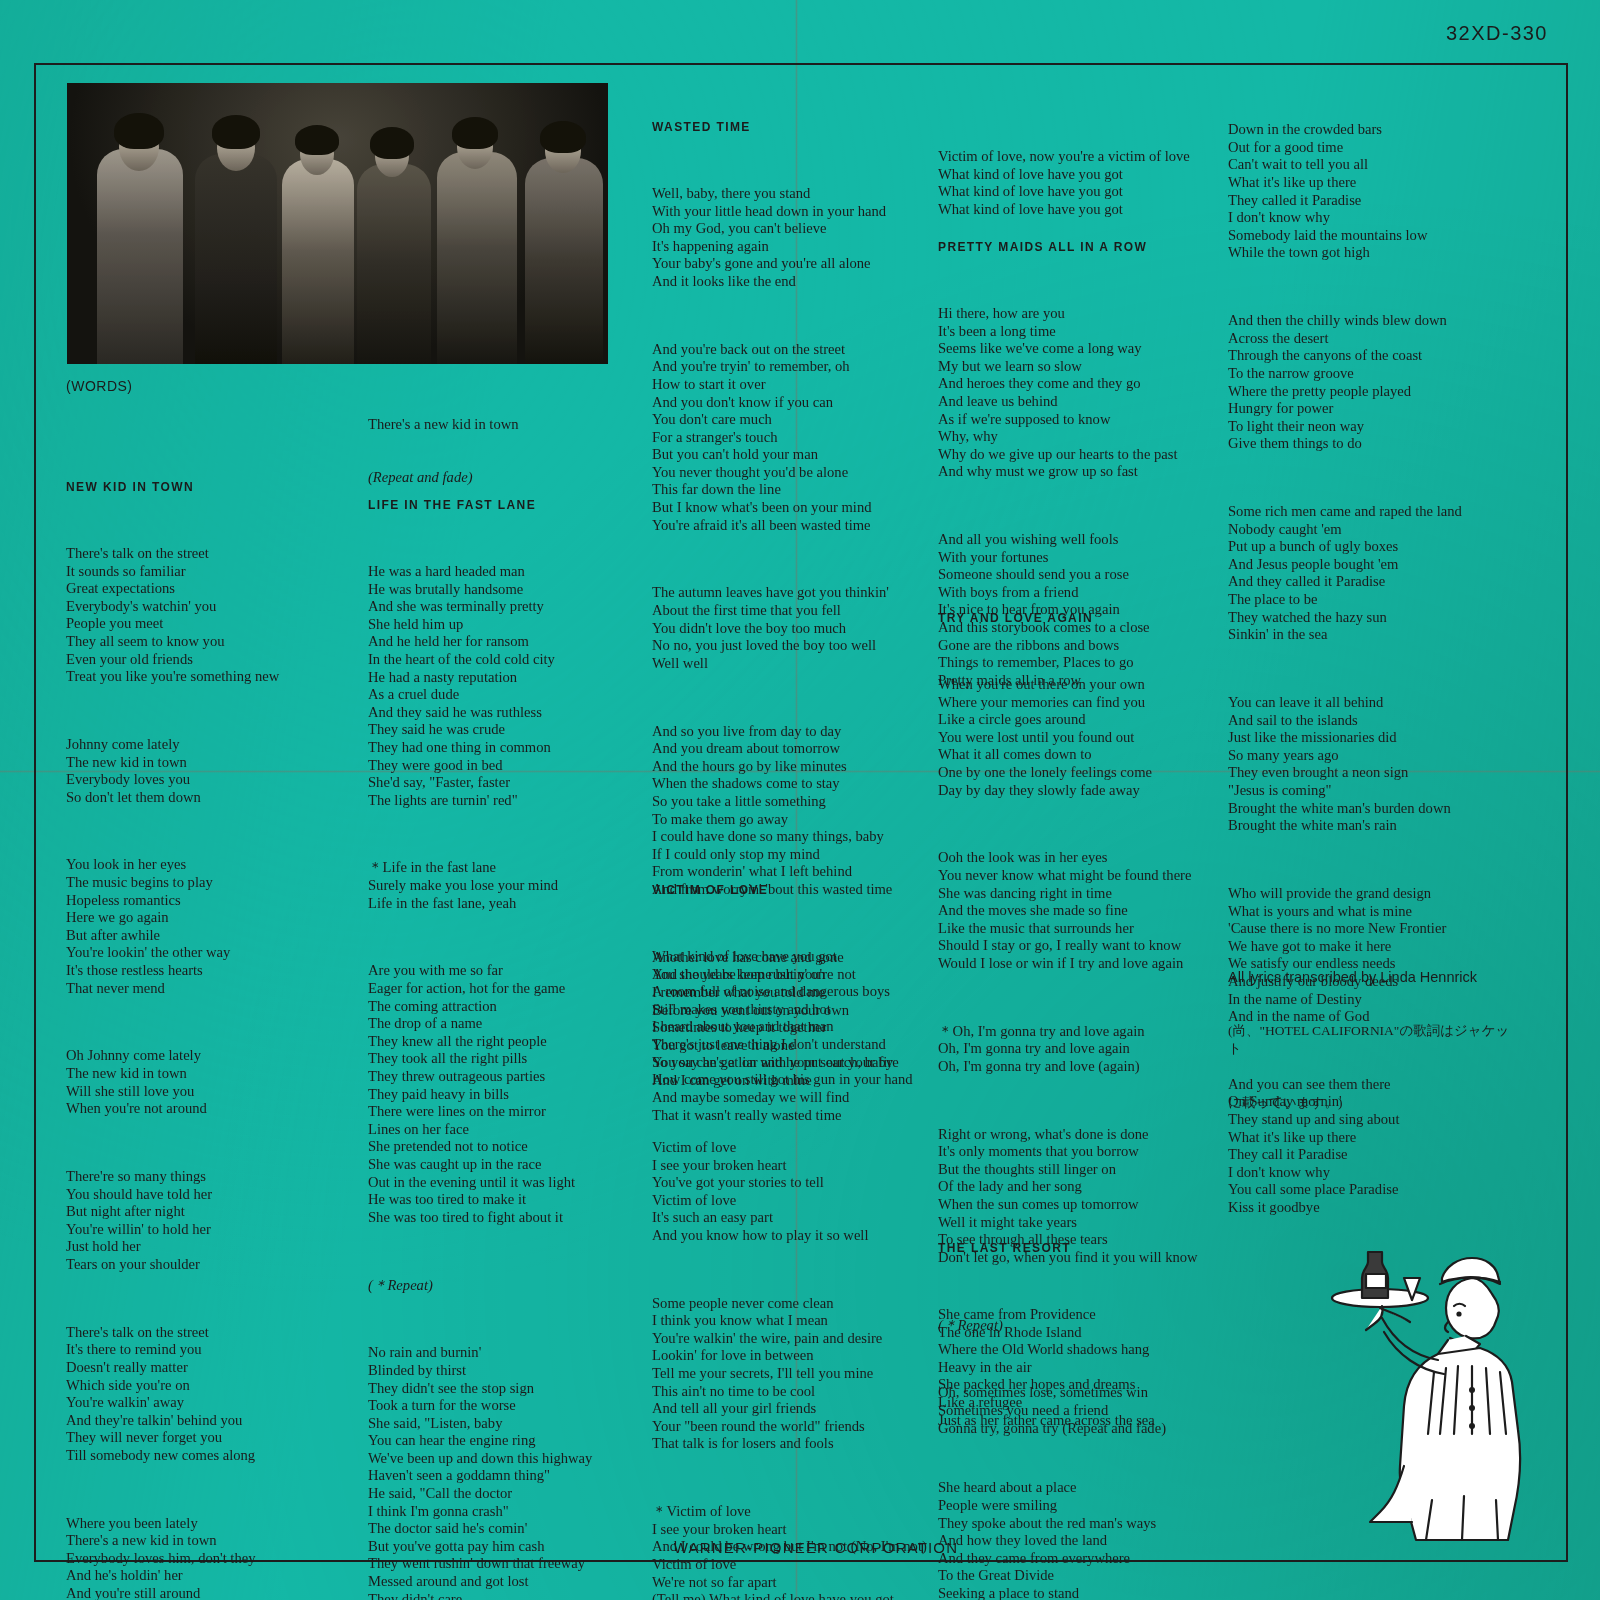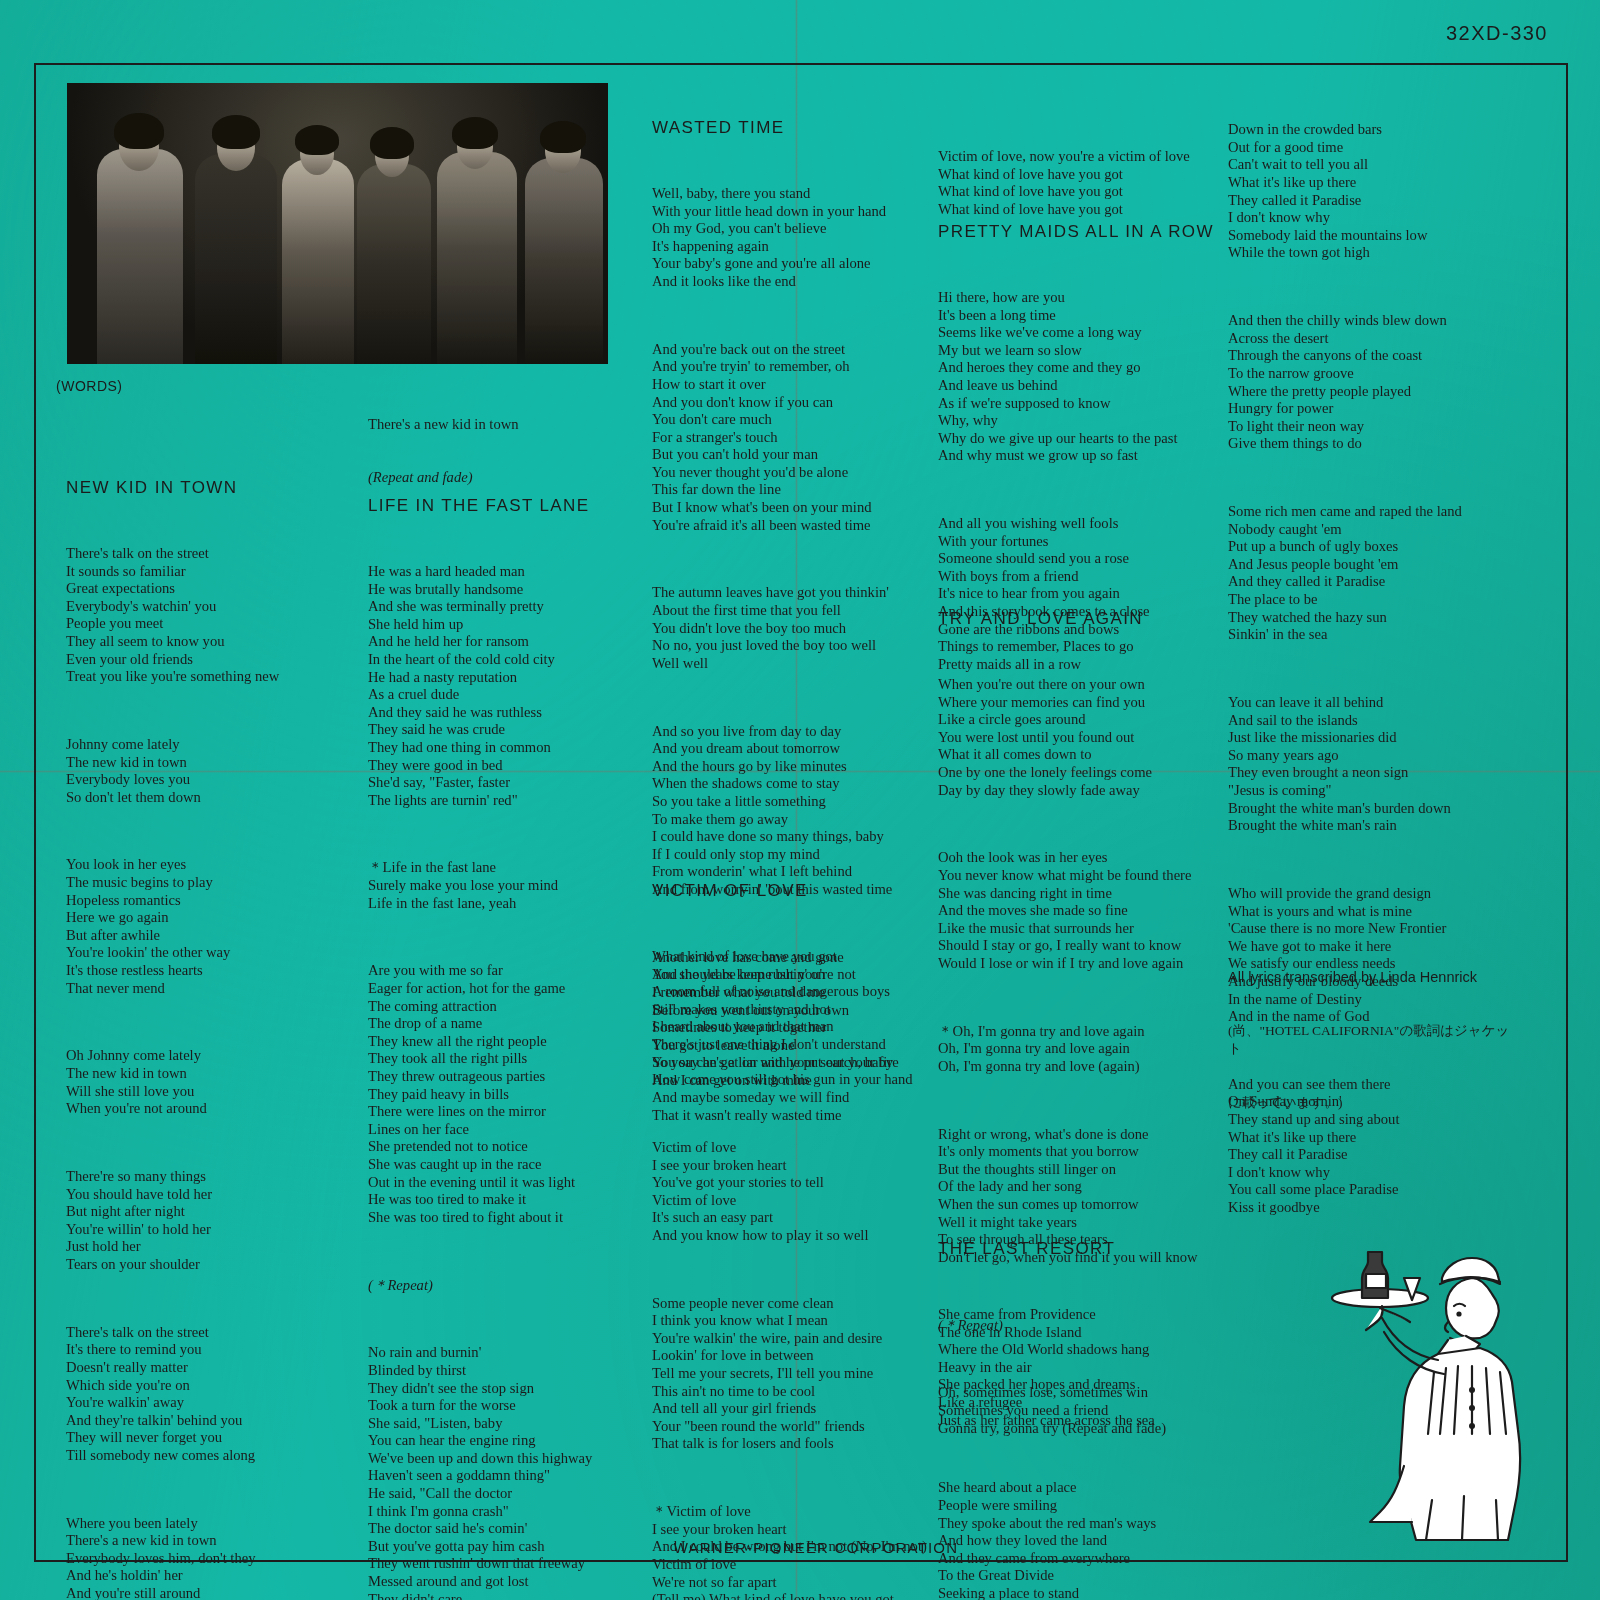--- a/index.html
+++ b/index.html
@@ -96,37 +96,37 @@
     border-radius: 50%;
     background: linear-gradient(180deg, #cfc6b5, #6d665b);
   }
   .ph-hair {
     position: absolute;
     border-radius: 50% 50% 40% 40%;
     background: #19170f;
   }
   .words-label {
     position: absolute;
-    left: 56px;
+    left: 66px;
     top: 378px;
     font-family: "Liberation Sans", sans-serif;
     font-size: 14px;
     letter-spacing: 0.5px;
     text-align: center;
   }
   .col {
     position: absolute;
     font-size: 14.6px;
     line-height: 17.6px;
     white-space: pre-wrap;
   }
   .song-title {
     font-family: "Liberation Sans", sans-serif;
-    font-weight: normal;
-    font-size: 17px;
+    font-weight: bold;
+    font-size: 12px;
     letter-spacing: 1.4px;
     margin: 0 0 13px 0;
   }
   .stanza {
     margin: 0 0 15px 0;
   }
   .italic { font-style: italic; }
   .credit {
     font-family: "Liberation Serif", serif;
     font-size: 14.5px;
@@ -377,21 +377,21 @@
     
   </div>
 
   <div class="col" style="left:938px; top:113px; width:285px;">
     <div class="stanza">Victim of love, now you're a victim of love
 What kind of love have you got
 What kind of love have you got
 What kind of love have you got</div>
   </div>
 
-  <div class="col" style="left:938px; top:188px; width:285px;">
+  <div class="col" style="left:938px; top:204px; width:285px;">
     <div class="song-title">PRETTY MAIDS ALL IN A ROW</div>
     <div class="stanza">Hi there, how are you
 It's been a long time
 Seems like we've come a long way
 My but we learn so slow
 And heroes they come and they go
 And leave us behind
 As if we're supposed to know
 Why, why
 Why do we give up our hearts to the past

